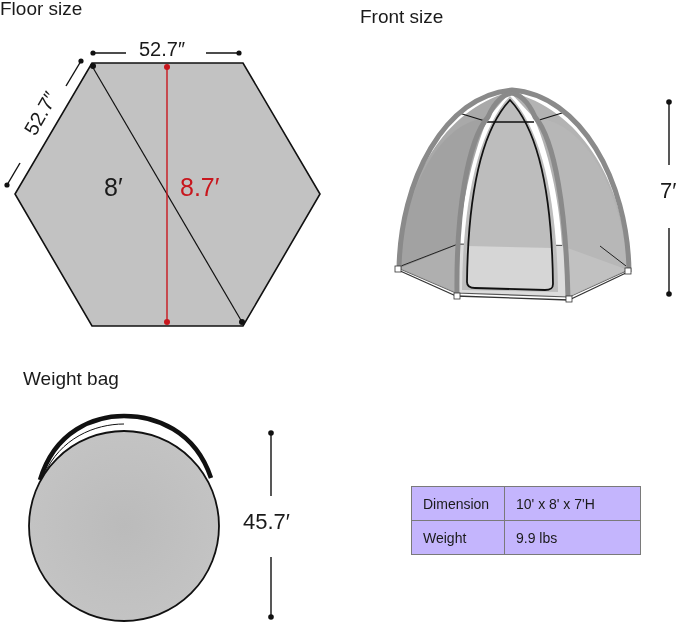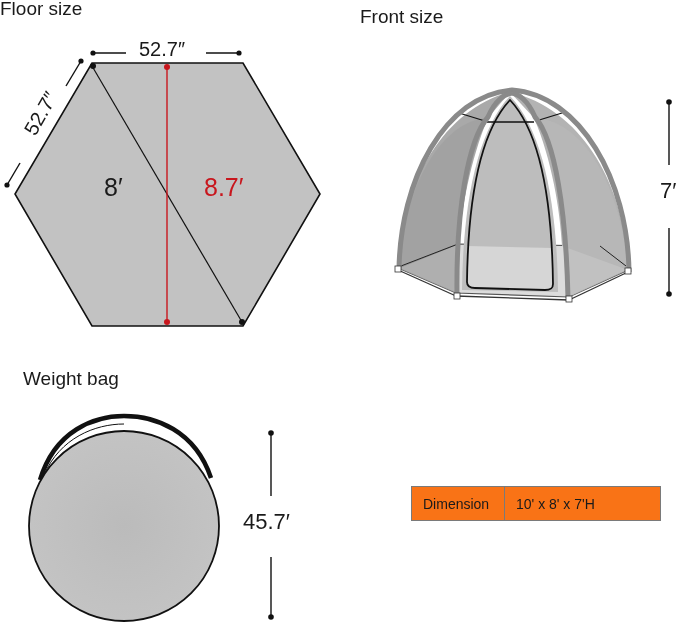--- a/index.html
+++ b/index.html
@@ -1,23 +1,23 @@
 <!DOCTYPE html>
 <html><head>
 <meta charset="utf-8">
 <style>
   html, body { margin: 0; padding: 0; background: #ffffff; }
   body { width: 679px; height: 623px; position: relative; overflow: hidden;
          font-family: "Liberation Sans", "DejaVu Sans", sans-serif; color: #1a1a1a; }
   .label { position: absolute; font-size: 19px; color: #1a1a1a; white-space: nowrap; }
   svg.canvas { position: absolute; left: 0; top: 0; }
   .dim-text { position: absolute; white-space: nowrap; font-size: 22px; color: #1a1a1a; }
-  .dim-text.red { color: #c8161d; margin-left: 24px; }
-  .spec-table { position: absolute; left: 411px; top: 486px; width: 250px;
-                border-collapse: collapse; background: #f97316; font-size: 14px; }
+  .dim-text.red { color: #c8161d; }
+  .spec-table { position: absolute; left: 411px; top: 486px; width: 230px;
+                border-collapse: collapse; background: #c4b5fd; font-size: 14px; }
   .spec-table td { border: 1px solid #7a7a7a; height: 33px; padding: 0 0 0 11px; color: #1a1a1a; }
   .spec-table td.k { width: 81px; }
 </style>
 </head>
 <body>
 
 <div class="label" style="left:0px; top:-2px;">Floor size</div>
 <div class="label" style="left:360px; top:6px;">Front size</div>
 <div class="label" style="left:23px; top:368px;">Weight bag</div>
 
@@ -121,14 +121,18 @@
 <div class="dim-text red" style="left:180px; top:173px; font-size:25px;">8.7′</div>
 <div class="dim-text" style="left:660px; top:178px; font-size:22px;">7′</div>
 <div class="dim-text" style="left:243px; top:509px; font-size:22px;text-align:center;">45.7′</div>
 
 <table class="spec-table">
   <tbody>
       <tr>
     <td class="k">Dimension</td>
     <td>10' x 8' x 7'H</td>
   </tr>
+  <tr>
+    <td class="k">Weight</td>
+    <td>9.9 lbs</td>
+  </tr>
 </tbody>
   </table>
 
 </body></html>

